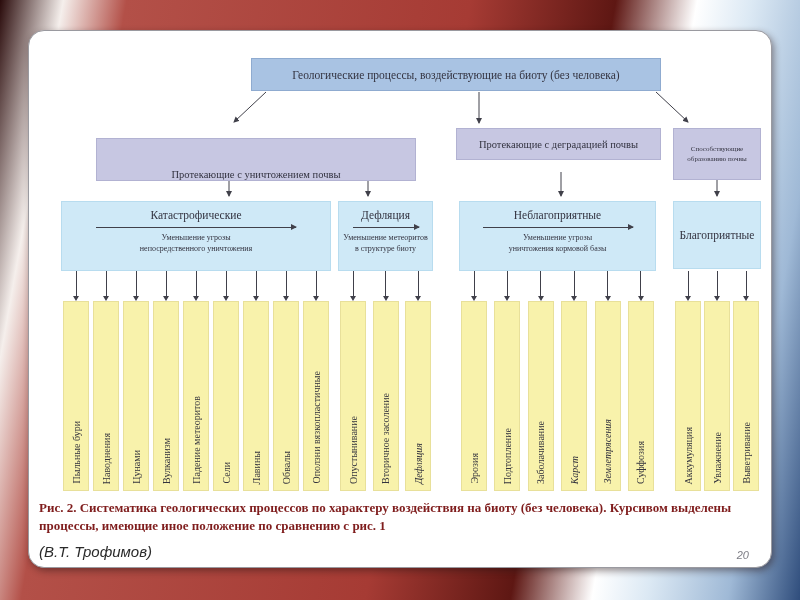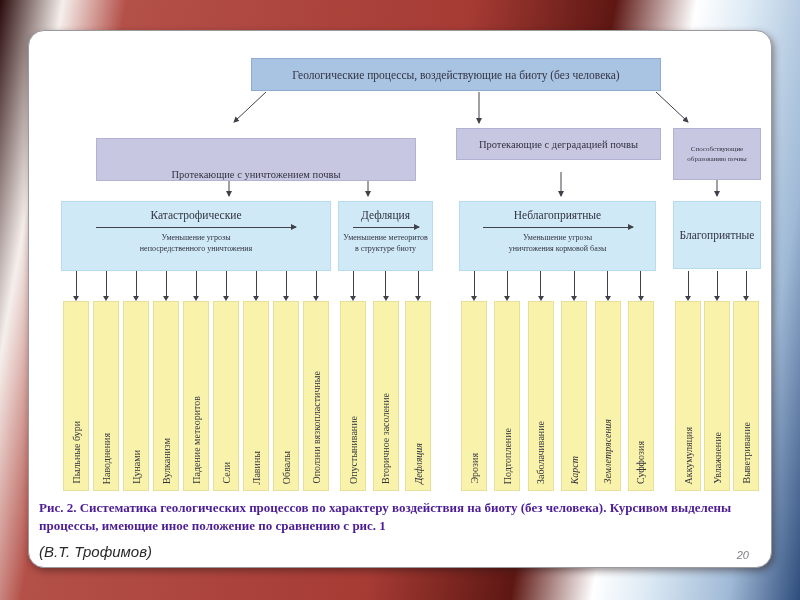--- a/index.html
+++ b/index.html
@@ -48,21 +48,21 @@
   .col-arrow { height:30px; display:flex; flex-direction:column; align-items:center; }
   .col-line { width:1px; height:25px; background:#40404a; }
   .col-head { width:0; height:0; border-top:5px solid #40404a;
               border-left:3.5px solid transparent; border-right:3.5px solid transparent; }
   .col-box { width:26px; height:190px; background:#f8f2ab; border:1px solid #e8e09a;
              display:flex; justify-content:center; align-items:flex-end; padding-bottom:6px; }
   .col-label { writing-mode:vertical-rl; transform:rotate(180deg);
                font-size:10px; color:#33333d; white-space:nowrap; }
   .col-label.it { font-style:italic; }
   .caption { position:absolute; left:10px; top:468px; width:716px;
-             font-weight:bold; font-size:13px; line-height:1.35; color:#4c1d95; }
+             font-weight:bold; font-size:13px; line-height:1.35; color:#7f1d1d; }
   .attribution { position:absolute; left:10px; top:512px;
                  font-family:"Liberation Sans", sans-serif; font-style:italic;
                  font-size:15px; color:#2a2a2a; }
   .pagenum { position:absolute; right:22px; top:518px;
              font-family:"Liberation Sans", sans-serif; font-size:11px; color:#7d7d85;font-style:italic; }
 </style>
 </head>
 <body>
 
 <div class="slide">

